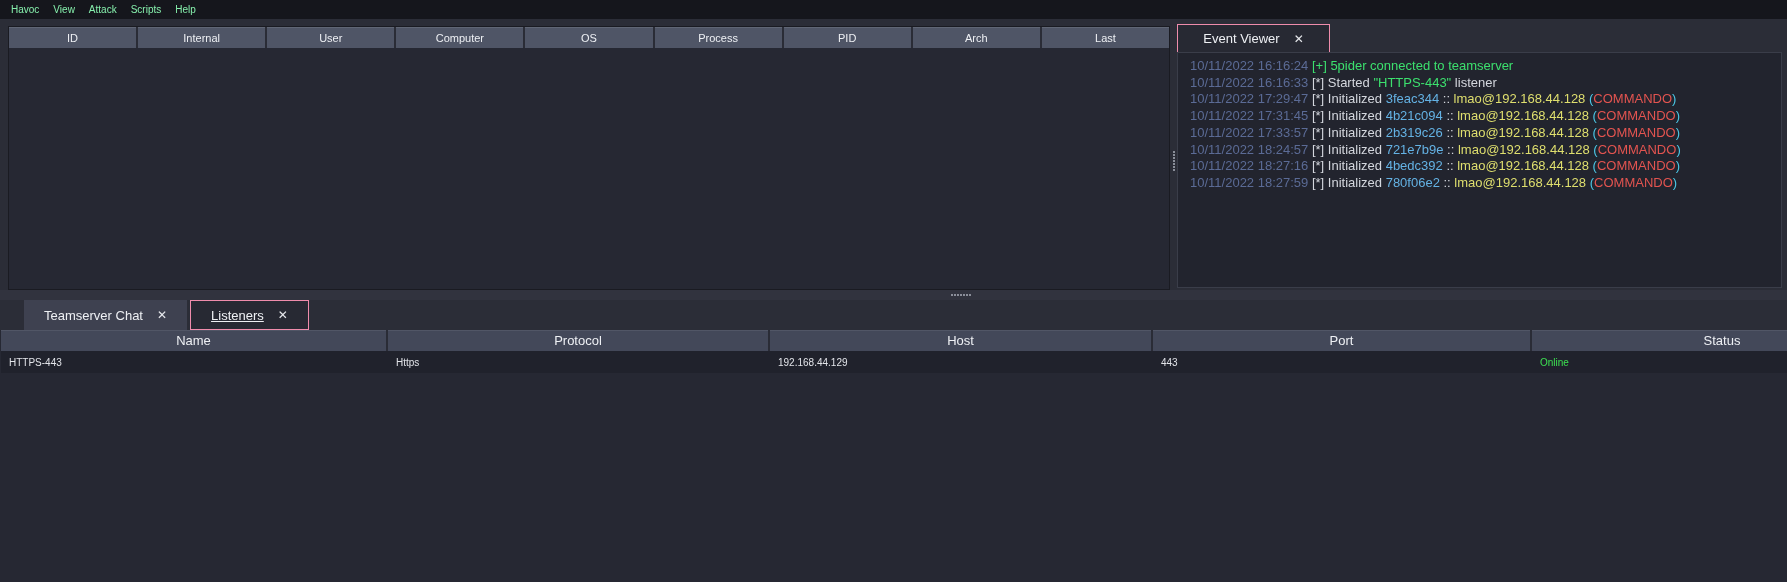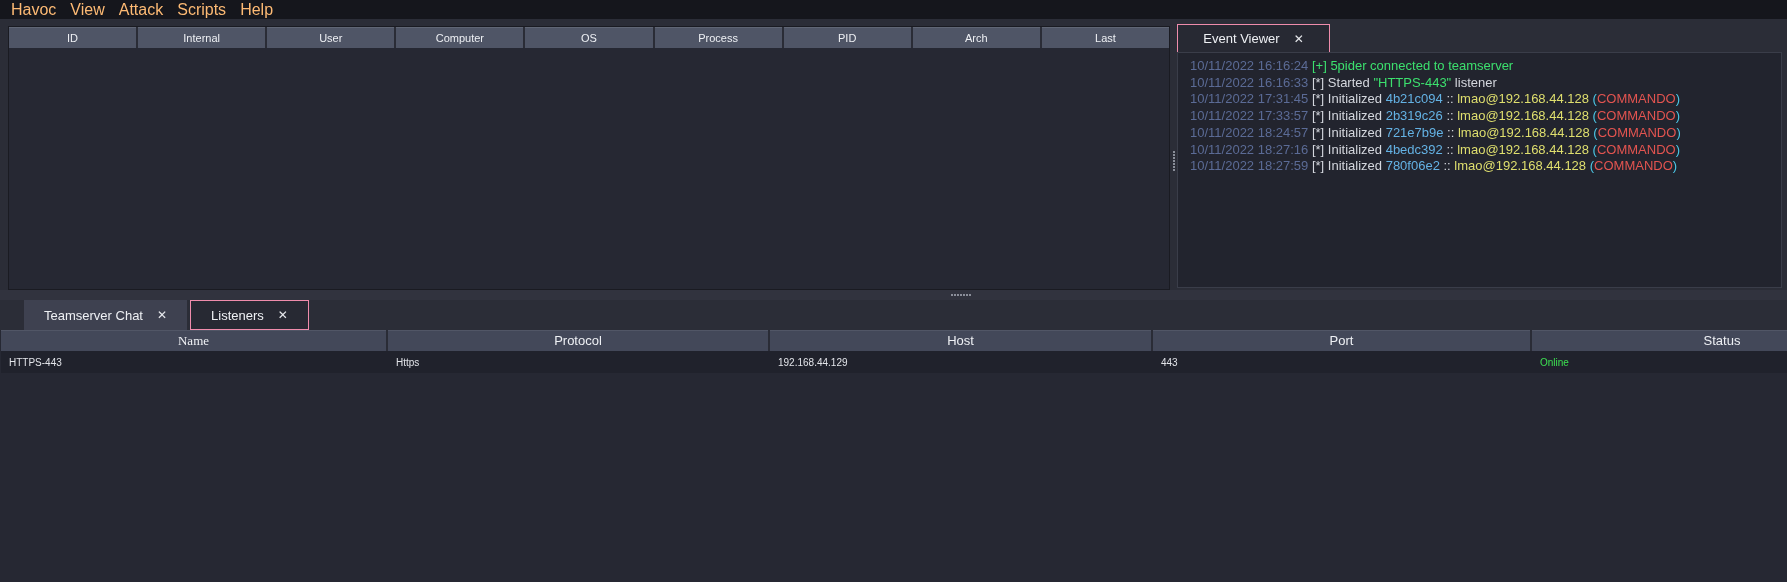--- a/index.html
+++ b/index.html
@@ -2,21 +2,21 @@
 <html><head>
 <meta charset="utf-8">
 <style>
   html,body{margin:0;padding:0;background:#2b2d37;}
   .screen{position:relative;width:1787px;height:582px;background:#2b2d37;
           font-family:"Liberation Sans",sans-serif;overflow:hidden;color:#dcdee4;}
 
   
   .menubar{position:absolute;left:0;top:0;width:100%;height:19px;background:#15161c;
            display:flex;align-items:center;padding-left:4px;box-sizing:border-box;}
-  .menu-item{padding:0 7px;font-size:16px;color:#fdba74;line-height:19px;cursor:default;}
+  .menu-item{padding:0 7px;font-size:10px;color:#86efac;line-height:19px;cursor:default;}
 
   
   .sessions{position:absolute;left:8px;top:26px;width:1162px;height:264px;
             background:#262833;border:1px solid #1a1b22;box-sizing:border-box;}
   .s-header{display:flex;height:21px;}
   .s-cell{flex:1;background:#4f5566;border-right:2px solid #2a2c36;display:flex;
           align-items:center;justify-content:center;font-size:11px;color:#eef0f4;
           box-shadow:inset 0 1px 0 rgba(255,255,255,.10);}
   .s-cell:last-child{border-right:none;}
 
@@ -94,20 +94,21 @@
     </div>
 
   <div class="event-tab">
     <span>Event Viewer</span>
     <span class="tab-close">✕</span>
   </div>
 
   <div class="event-log" id="eventlog">
       <div class="log-line"><span class="seg-ts">10/11/2022 16:16:24 </span><span class="seg-g">[+] </span><span class="seg-g">5pider connected to teamserver</span></div>
       <div class="log-line"><span class="seg-ts">10/11/2022 16:16:33 </span><span class="seg-w">[*] </span><span class="seg-w">Started </span><span class="seg-g">"HTTPS-443"</span><span class="seg-w"> listener</span></div>
+      <div class="log-line"><span class="seg-ts">10/11/2022 17:29:47 </span><span class="seg-w">[*] </span><span class="seg-w">Initialized </span><span class="seg-b">3feac344</span><span class="seg-w"> :: </span><span class="seg-y">lmao@192.168.44.128</span><span class="seg-cy"> (</span><span class="seg-r">COMMANDO</span><span class="seg-cy">)</span></div>
       <div class="log-line"><span class="seg-ts">10/11/2022 17:31:45 </span><span class="seg-w">[*] </span><span class="seg-w">Initialized </span><span class="seg-b">4b21c094</span><span class="seg-w"> :: </span><span class="seg-y">lmao@192.168.44.128</span><span class="seg-cy"> (</span><span class="seg-r">COMMANDO</span><span class="seg-cy">)</span></div>
       <div class="log-line"><span class="seg-ts">10/11/2022 17:33:57 </span><span class="seg-w">[*] </span><span class="seg-w">Initialized </span><span class="seg-b">2b319c26</span><span class="seg-w"> :: </span><span class="seg-y">lmao@192.168.44.128</span><span class="seg-cy"> (</span><span class="seg-r">COMMANDO</span><span class="seg-cy">)</span></div>
       <div class="log-line"><span class="seg-ts">10/11/2022 18:24:57 </span><span class="seg-w">[*] </span><span class="seg-w">Initialized </span><span class="seg-b">721e7b9e</span><span class="seg-w"> :: </span><span class="seg-y">lmao@192.168.44.128</span><span class="seg-cy"> (</span><span class="seg-r">COMMANDO</span><span class="seg-cy">)</span></div>
       <div class="log-line"><span class="seg-ts">10/11/2022 18:27:16 </span><span class="seg-w">[*] </span><span class="seg-w">Initialized </span><span class="seg-b">4bedc392</span><span class="seg-w"> :: </span><span class="seg-y">lmao@192.168.44.128</span><span class="seg-cy"> (</span><span class="seg-r">COMMANDO</span><span class="seg-cy">)</span></div>
       <div class="log-line"><span class="seg-ts">10/11/2022 18:27:59 </span><span class="seg-w">[*] </span><span class="seg-w">Initialized </span><span class="seg-b">780f06e2</span><span class="seg-w"> :: </span><span class="seg-y">lmao@192.168.44.128</span><span class="seg-cy"> (</span><span class="seg-r">COMMANDO</span><span class="seg-cy">)</span></div>
     </div>
 
   <div class="splitter-band"></div>
   <div class="h-dots" id="hdots">
       <i></i>
@@ -119,26 +120,26 @@
       <i></i>
     </div>
 
   <div class="bottom">
     <div class="btab-bar" id="btabbar">
         <div class="btab">
           <div class="tab-label" style="padding: 0px; background: transparent;">Teamserver Chat</div>
           <div class="tab-close" style="background: transparent;">✕</div>
         </div>
         <div class="btab active">
-          <div class="tab-label" style="padding: 0px; background: transparent;">Listeners</div>
+          <div class="tab-label" style="padding: 0px; background: transparent; text-decoration: underline;">Listeners</div>
           <div class="tab-close" style="background: transparent;">✕</div>
         </div>
       </div>
     <div class="l-header" id="listeners-header">
-        <div class="l-cell" style="width: 387px; font-family: Liberation Serif, serif;">Name</div>
+        <div class="l-cell" style="width: 387px;">Name</div>
         <div class="l-cell" style="width: 382px;">Protocol</div>
         <div class="l-cell" style="width: 383px;">Host</div>
         <div class="l-cell" style="width: 379px;">Port</div>
         <div class="l-cell" style="width: 380px;">Status</div>
       </div>
     <div id="listeners-rows">
         <div class="l-row">
           <div class="l-rcell" style="width: 387px;">HTTPS-443</div>
           <div class="l-rcell" style="width: 382px;">Https</div>
           <div class="l-rcell" style="width: 383px;">192.168.44.129</div>

